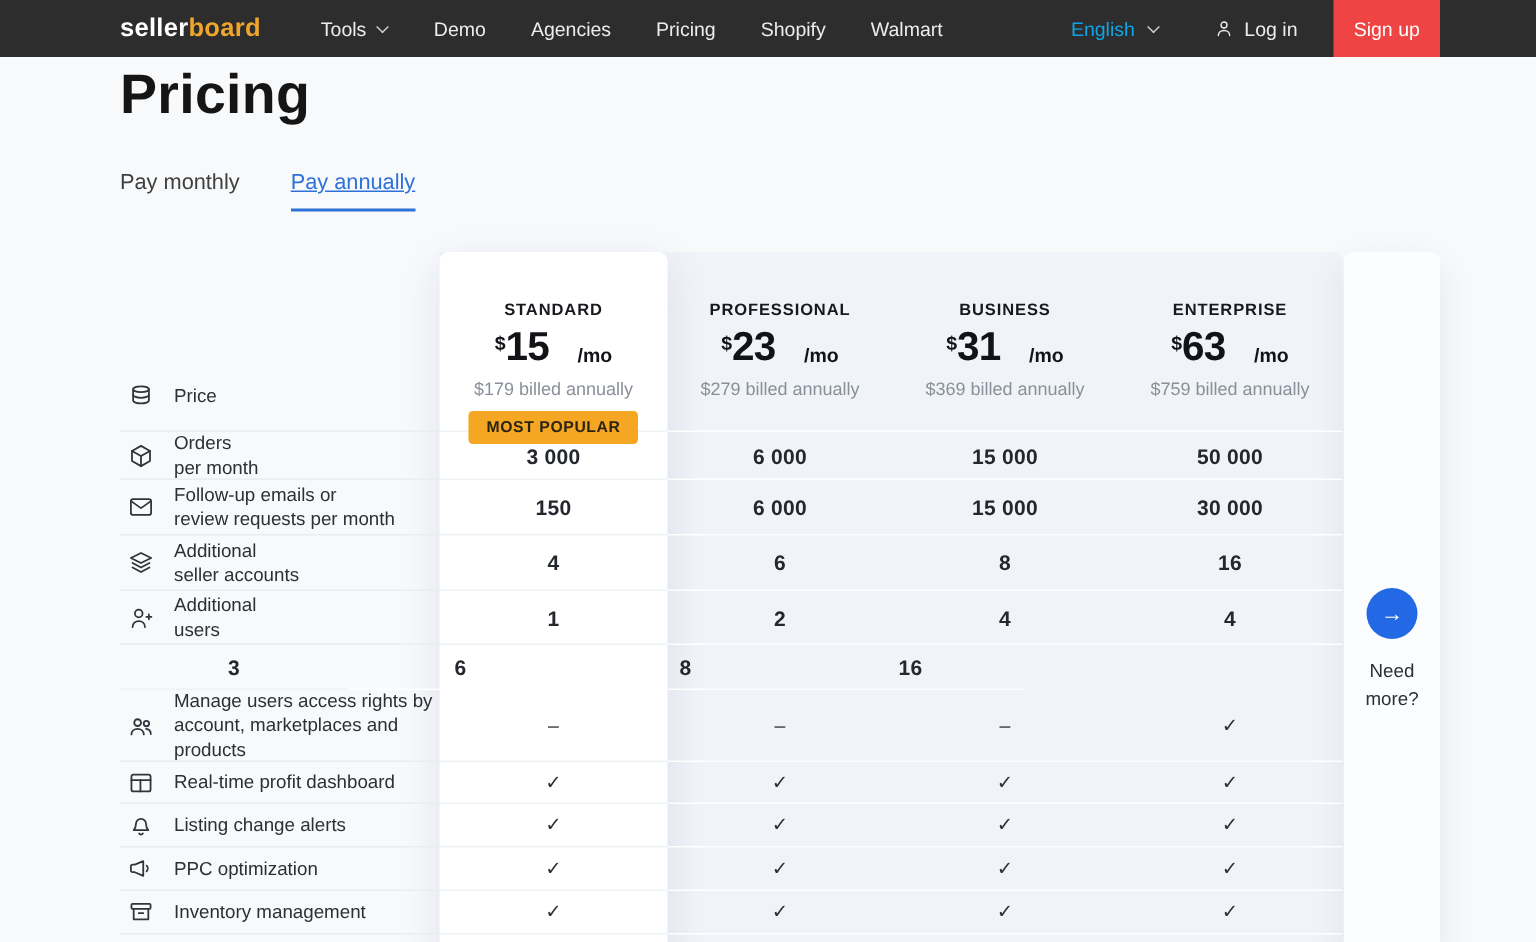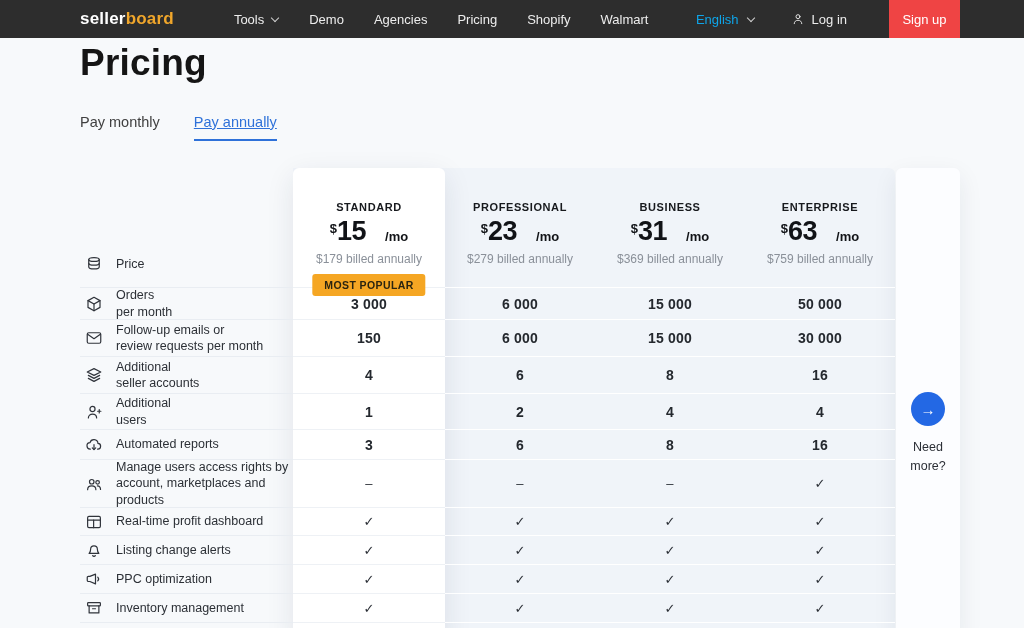--- a/index.html
+++ b/index.html
@@ -1,31 +1,31 @@
 <!DOCTYPE html>
 <html><head>
 <meta charset="utf-8">
 <style>
   * { margin:0; padding:0; box-sizing:border-box; }
   html,body { width:1024px; height:628px; overflow:hidden; background:#f7f9fb;
     font-family:"Liberation Sans","DejaVu Sans",sans-serif; }
 
   
-  .navbar { height:38px; background:#2d2d2d; display:flex; align-items:center; padding-left:80px;gap:20px; }
+  .navbar { height:38px; background:#2d2d2d; display:flex; align-items:center; padding-left:80px; }
   .logo { font-size:17px; font-weight:bold; letter-spacing:.2px; cursor:pointer; }
   .logo .p1 { color:#ffffff; }
   .logo .p2 { color:#f0a62b; }
   .nav-links { display:flex; align-items:center; margin-left:40px; gap:30px; }
   .nav-link { color:#ededed; font-size:13px; cursor:pointer; display:flex; align-items:center; gap:7px; white-space:nowrap; }
   .chev { width:8px; height:8px; display:inline-block; position:relative; top:-2px; }
   .chev::after { content:""; position:absolute; left:1px; top:2px; width:5px; height:5px;
     border-right:1.5px solid #cfcfcf; border-bottom:1.5px solid #cfcfcf; transform:rotate(45deg); }
   .nav-right { margin-left:auto; display:flex; align-items:center; height:100%; }
   .lang { color:#0ea5e9; font-size:13px; display:flex; align-items:center; gap:8px; cursor:pointer; margin-right:36px; }
-  .login { color:#ededed; font-size:13px; display:flex; align-items:center; gap:7px; cursor:pointer; margin-right:42px; }
+  .login { color:#ededed; font-size:13px; display:flex; align-items:center; gap:7px; cursor:pointer; margin-right:24px; }
   .signup-btn { width:71px; height:38px; background:#ef4444; color:#fff; font-size:13px;
     display:flex; align-items:center; justify-content:center; cursor:pointer; margin-right:64px; }
 
   
   .page-title { position:absolute; left:80px; top:42px; font-size:37px; font-weight:800; color:#151515; letter-spacing:.2px; }
   .tabs { position:absolute; left:80px; top:114px; display:flex; gap:34px; }
   .tab { font-size:14.5px; padding-bottom:9px; cursor:pointer; }
   .tab.inactive { color:#404040; }
   .tab.active { color:#2e71d9; border-bottom:2px solid #2e71d9;text-decoration:underline; }
 
@@ -279,30 +279,20 @@
             <span class="val">2</span>
           </div>
           <div class="cell c-pan">
             <span class="val">4</span>
           </div>
           <div class="cell c-pan">
             <span class="val">4</span>
           </div>
         </div>
         <div class="grow" style="height: 30px;">
-          <div class="cell c-label">
-            <span class="feat">
-              <span class="ficon"><svg viewBox="0 0 24 24">
-                  <path d="M7.2 17.5a4.3 4.3 0 01-.5-8.6 5.4 5.4 0 0110.6.9 3.8 3.8 0 01-.6 7.6"></path>
-                  <path d="M12 11.5v6.5"></path>
-                  <path d="M9.7 15.8L12 18.2l2.3-2.4"></path>
-                </svg></span>
-              <span class="flabel">Automated reports</span>
-            </span>
-          </div>
           <div class="cell c-std">
             <span class="val">3</span>
           </div>
           <div class="cell c-pan">
             <span class="val">6</span>
           </div>
           <div class="cell c-pan">
             <span class="val">8</span>
           </div>
           <div class="cell c-pan">

